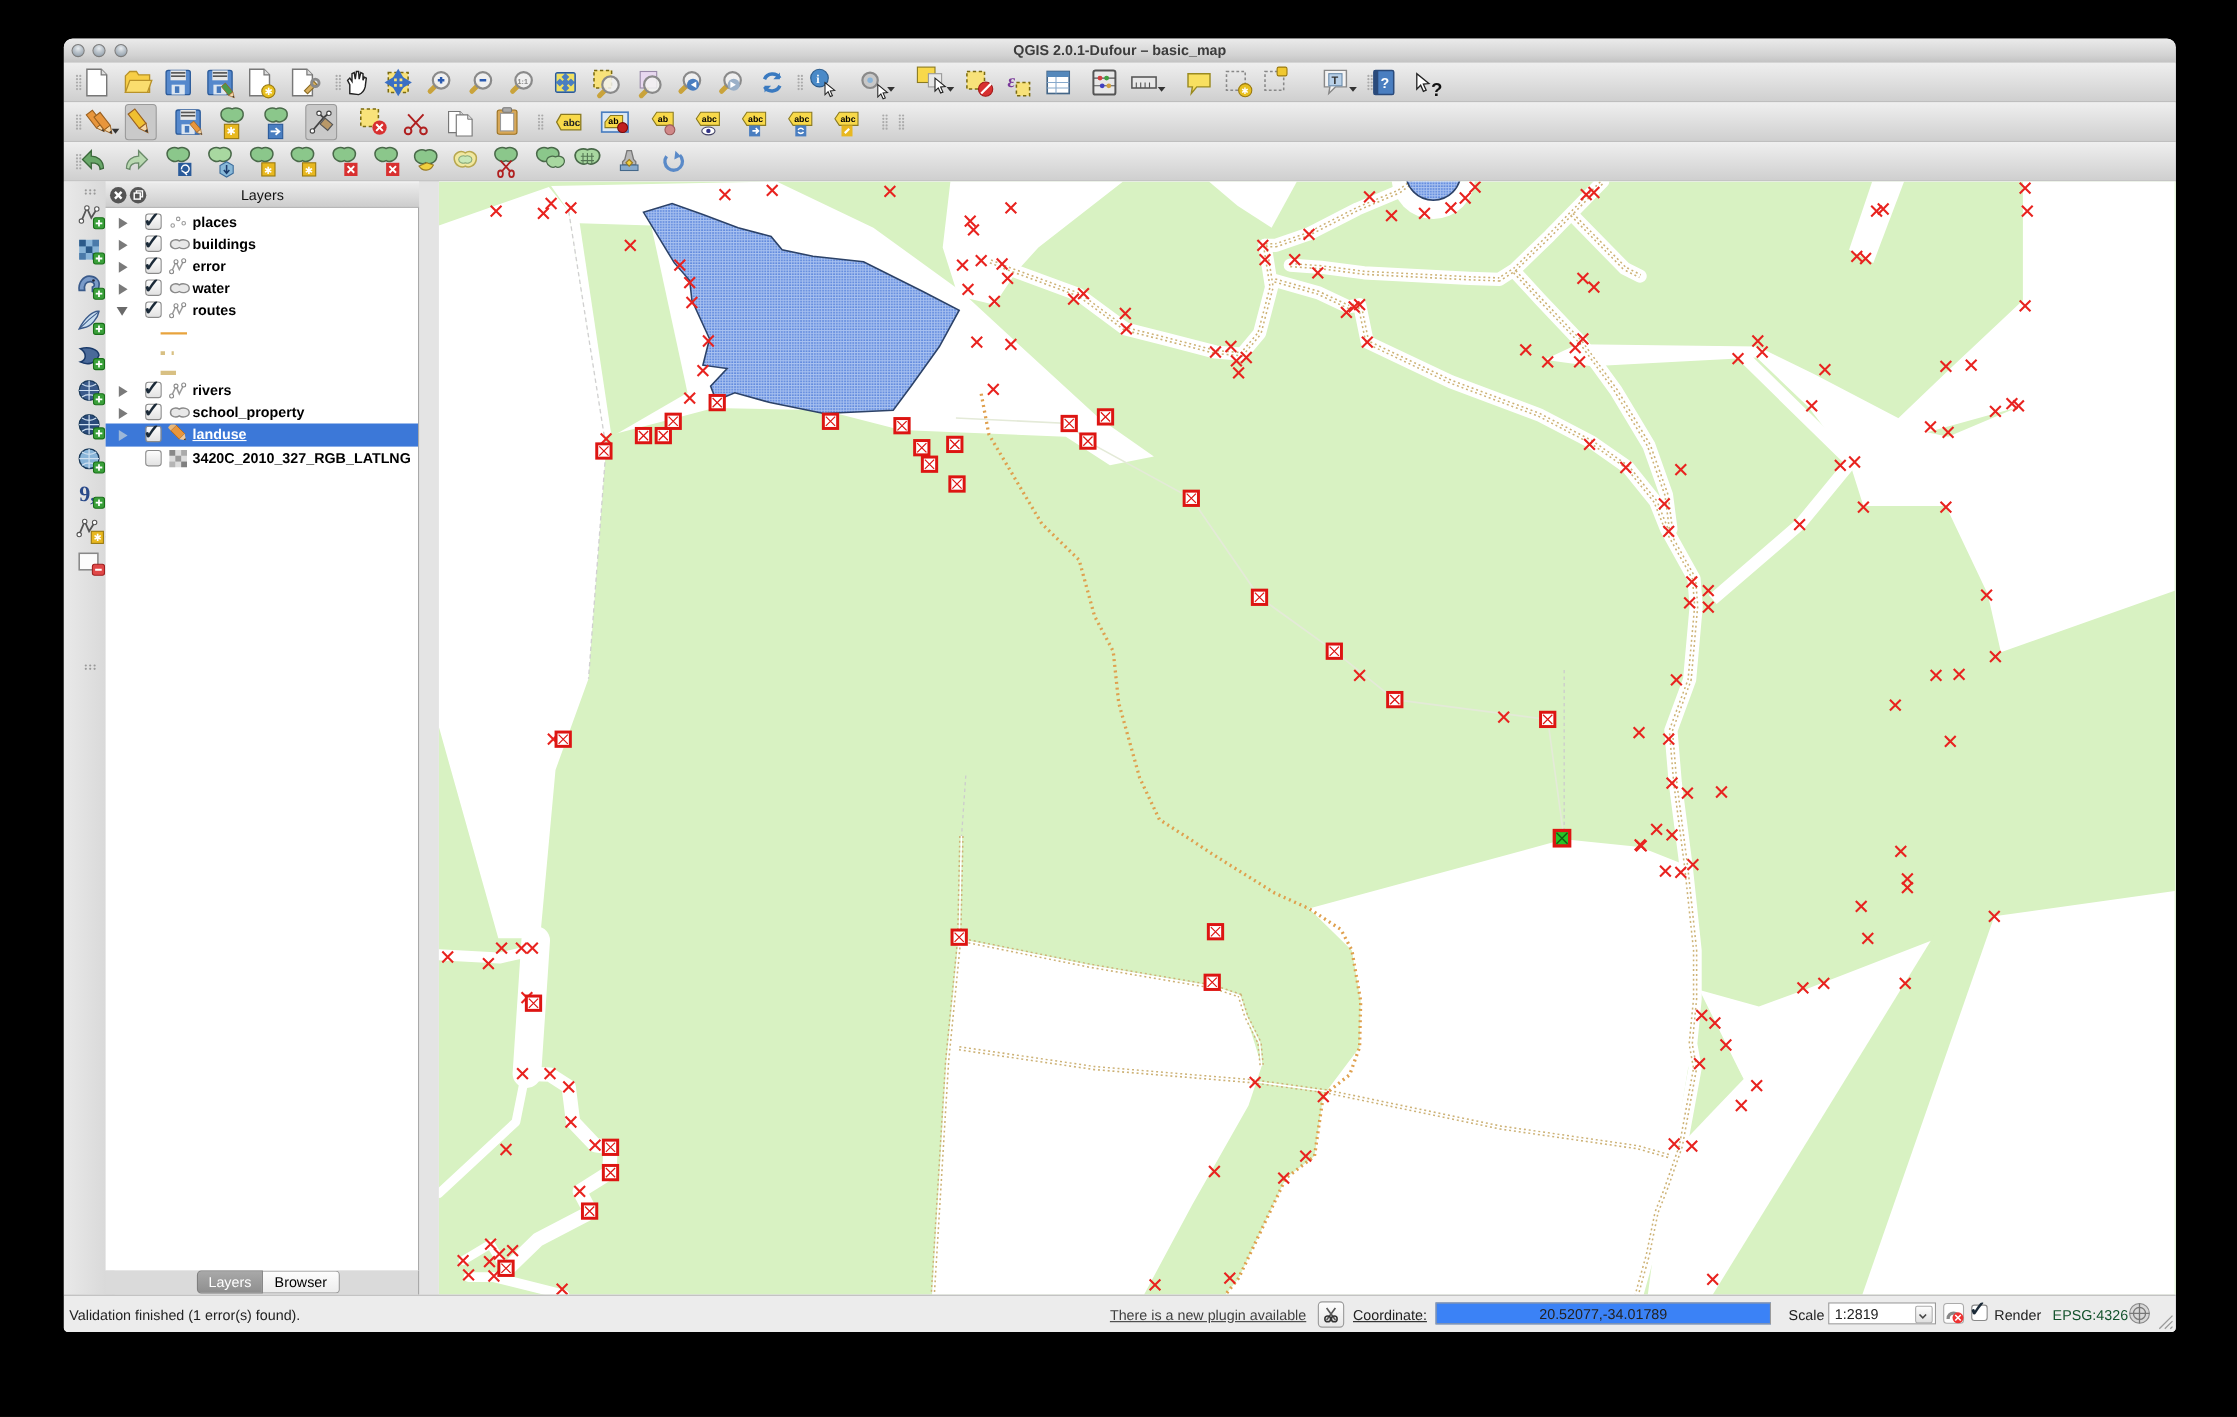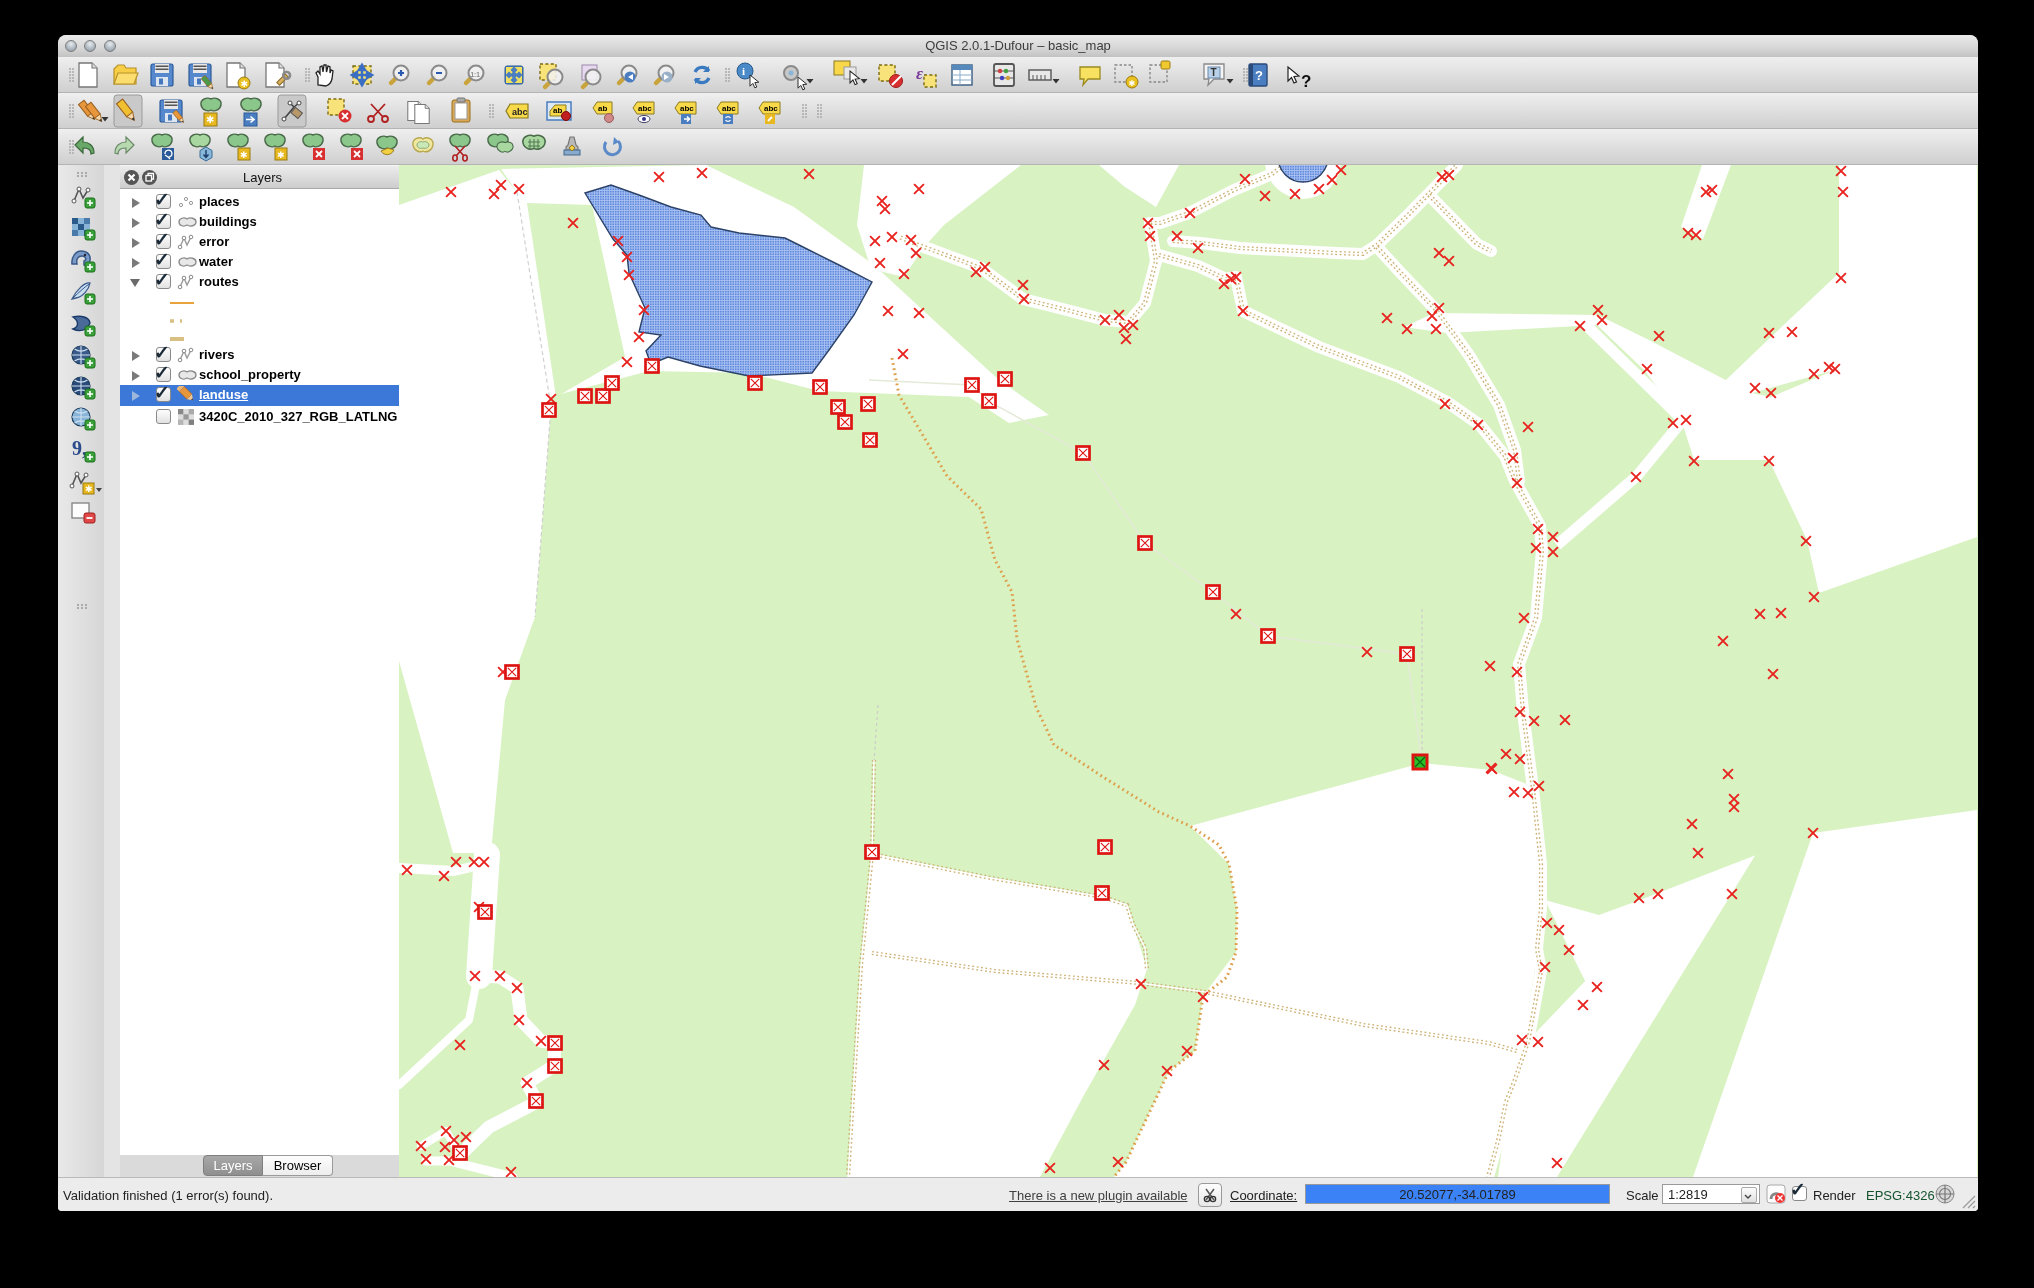--- a/index.html
+++ b/index.html
@@ -1,25 +1,25 @@
 <!DOCTYPE html>
 <html><head>
 <meta charset="utf-8">
 <style>
   html,body{margin:0;padding:0;background:#000;}
   body{width:2034px;height:1288px;position:relative;overflow:hidden;font-family:"Liberation Sans",sans-serif;}
   #win{position:absolute;left:58px;top:35px;width:1920px;height:1176px;background:#ededed;border-radius:8px 8px 4px 4px;overflow:hidden;}
   #titlebar{position:absolute;left:0;top:0;width:100%;height:22px;background:linear-gradient(#ebebeb,#d2d2d2 70%,#c2c2c2);border-bottom:1px solid #8e8e8e;border-radius:8px 8px 0 0;}
   .tl{position:absolute;top:5px;width:12px;height:12px;border-radius:50%;background:radial-gradient(circle at 50% 30%,#e8ecef 0%,#b9c2ca 45%,#8795a1 100%);border:1px solid #7c7c7c;box-sizing:border-box;}
-  #title{position:absolute;top:0;left:0;width:100%;text-align:center;font-size:13px;line-height:21px;color:#3c3c3c;}
+  #title{position:absolute;top:0;left:0;width:100%;text-align:center;font-size:13px;line-height:21px;color:#3c3c3c;font-weight:bold;}
   #toolbars{position:absolute;left:0;top:22px;width:100%;height:108px;}
   .trow{position:absolute;left:0;width:100%;height:36px;background:linear-gradient(#efefef,#dcdcdc 60%,#cfcfcf);border-bottom:1px solid #b4b4b4;box-sizing:border-box;}
   #main{position:absolute;left:0;top:130px;width:100%;height:1012px;background:#e4e4e4;}
   #lefttools{position:absolute;left:0;top:0;width:46px;height:100%;background:linear-gradient(90deg,#e9e9e9,#d6d6d6);}
-  #panel{position:absolute;left:62px;top:0;width:285px;height:100%;}
+  #panel{position:absolute;left:38px;top:0;width:285px;height:100%;}
   #panelhead{position:absolute;left:0;top:0;width:100%;height:24px;background:linear-gradient(#ececec,#cdcdcd);border-top:1px solid #f5f5f5;border-bottom:1px solid #a9a9a9;box-sizing:border-box;}
   #panelhead .ttl{position:absolute;width:100%;text-align:center;font-size:13px;color:#111;line-height:23px;}
   .hbtn{position:absolute;top:4px;width:15px;height:15px;border-radius:50%;background:#555;color:#fff;}
   #tree{position:absolute;left:0;top:24px;width:100%;height:966px;background:#fff;border-right:1px solid #a9a9a9;box-sizing:border-box;}
   #tabs{position:absolute;left:0;top:990px;width:100%;height:22px;background:#dadada;border-right:1px solid #a9a9a9;box-sizing:border-box;}
   .row{position:absolute;left:0;width:100%;height:20px;font-size:13px;font-weight:bold;color:#000;}
   .row .lbl{position:absolute;left:79px;top:2px;}
   .arr{position:absolute;left:12px;top:6px;width:0;height:0;border-left:8px solid #7a7a7a;border-top:5px solid transparent;border-bottom:5px solid transparent;}
   .arrd{position:absolute;left:10px;top:7px;width:0;height:0;border-top:8px solid #6a6a6a;border-left:5px solid transparent;border-right:5px solid transparent;}
   .cb{position:absolute;left:36px;top:2px;width:15px;height:15px;background:linear-gradient(#fdfdfd,#e2e2e2);border:1px solid #8a8a8a;border-radius:3px;box-sizing:border-box;}

